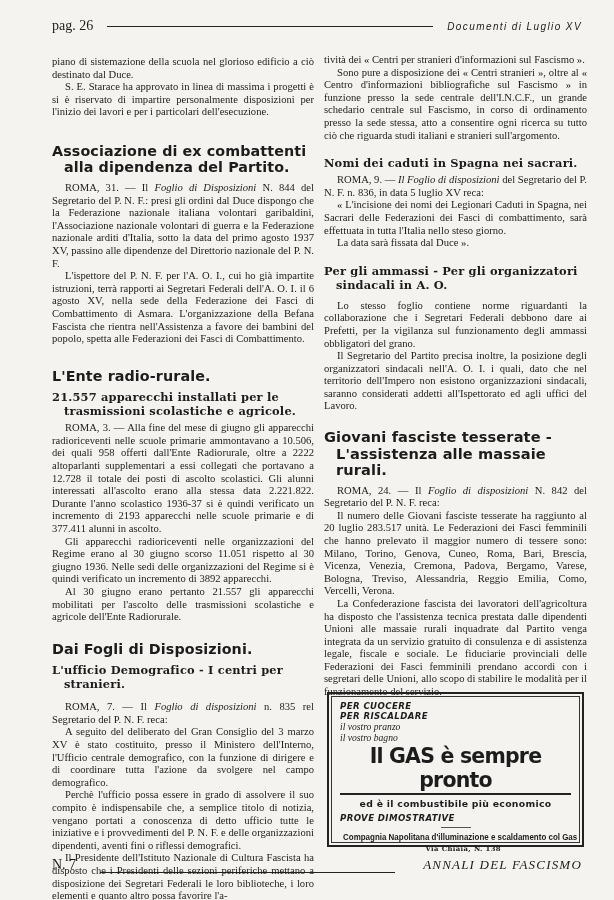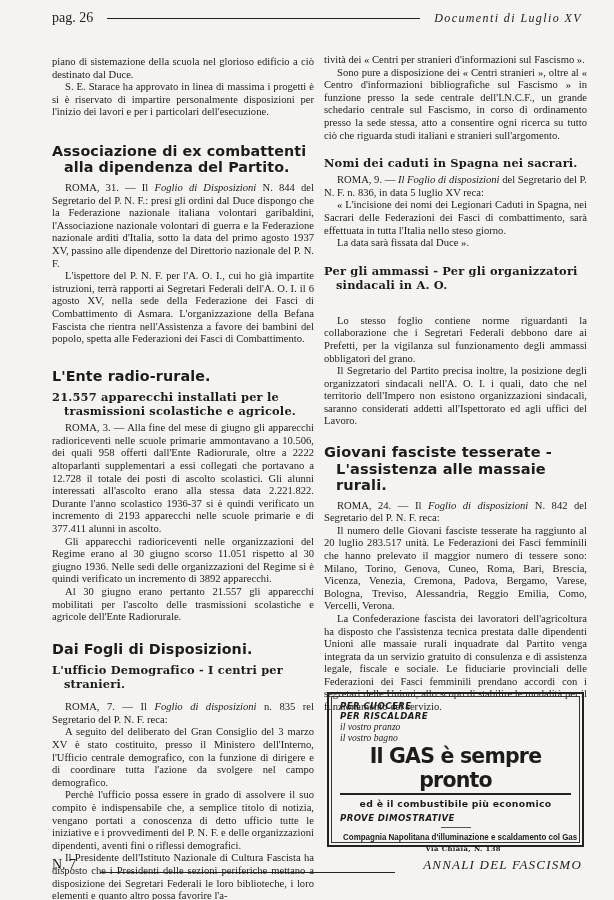--- a/index.html
+++ b/index.html
@@ -1,26 +1,26 @@
 <!DOCTYPE html>
 <html><head>
   <meta charset="utf-8">
   <style>
     html, body { margin: 0; padding: 0; }
     body {
       width: 614px; height: 900px; background: #f4f3ef; position: relative; overflow: hidden;
       font-family: "DejaVu Serif", "Liberation Serif", serif; color: #1c1c1c;
     }
     .page-header {
-      position: absolute; left: 52px; top: 8px; width: 530px; height: 20px;
+      position: absolute; left: 52px; top: 16px; width: 530px; height: 20px;
       display: flex; align-items: center;
     }
     .page-header .pg { font-family: "Liberation Serif", serif; font-size: 14px; }
     .page-header .rule { flex: 1; border-top: 1.3px solid #222; margin: 0 14px; height: 0; }
-    .page-header .ttl { font-family: Liberation Serif, serif; font-style: italic; font-size: 12px; letter-spacing: 1.4px; }
+    .page-header .ttl { font-family: Liberation Sans, sans-serif; font-style: italic; font-size: 10px; letter-spacing: 1.4px; }
 
     .col { position: absolute; top: 56px; font-family: "Liberation Serif", serif; font-size: 10.6px; line-height: 12.6px; text-align: justify; }
     .col-left { left: 52px; width: 262px; }
     .col-right { left: 324px; width: 263px; top: 54px; }
     .col p { margin: 0; text-indent: 13px; hyphens: manual; }
     .col p.noind { text-indent: 0; }
     .col i { font-style: italic; }
 
     .h-sans {
       font-family: "DejaVu Sans", "Liberation Sans", sans-serif; font-weight: bold; font-size: 14.3px;
@@ -88,21 +88,21 @@
 
 <div class="col col-right">
   <p class="noind">tività dei « Centri per stranieri d'informazioni sul Fascismo ».</p>
   <p>Sono pure a disposizione dei « Centri stranieri », oltre al « Centro d'informazioni bibliografiche sul Fascismo » in funzione presso la sede centrale dell'I.N.C.F., un grande schedario centrale sul Fascismo, in corso di ordinamento presso la sede stessa, atto a consentire ogni ricerca su tutto ciò che riguarda studi italiani e stranieri sull'argomento.</p>
 
   <div class="h-serif" style="margin-top:14px">Nomi dei caduti in Spagna nei sacrari.</div>
   <p><span>ROMA, 9. — </span><i>Il Foglio di disposizioni</i><span> del Segretario del P. N. F. n. 836, in data 5 luglio XV reca:</span></p>
   <p>« L'incisione dei nomi dei Legionari Caduti in Spagna, nei Sacrari delle Federazioni dei Fasci di combattimento, sarà effettuata in tutta l'Italia nello steso giorno.</p>
   <p>La data sarà fissata dal Duce ».</p>
 
-  <div class="h-serif" style="margin-top:14px;margin-bottom:23px">Per gli ammassi - Per gli organizzatori sindacali in A. O.</div>
+  <div class="h-serif" style="margin-top:14px;margin-bottom:8px">Per gli ammassi - Per gli organizzatori sindacali in A. O.</div>
   <p>Lo stesso foglio contiene norme riguardanti la collaborazione che i Segretari Federali debbono dare ai Prefetti, per la vigilanza sul funzionamento degli ammassi obbligatori del grano.</p>
   <p>Il Segretario del Partito precisa inoltre, la posizione degli organizzatori sindacali nell'A. O. I. i quali, dato che nel territorio dell'Impero non esistono organizzazioni sindacali, saranno considerati addetti all'Ispettorato ed agli uffici del Lavoro.</p>
 
   <div class="h-sans" style="margin-top:16px;font-size:14.6px">Giovani fasciste tesserate - L'assistenza alle massaie rurali.</div>
   <p><span>ROMA, 24. — Il </span><i>Foglio di disposizioni</i><span> N. 842 del Segretario del P. N. F. reca:</span></p>
   <p>Il numero delle Giovani fasciste tesserate ha raggiunto al 20 luglio 283.517 unità. Le Federazioni dei Fasci femminili che hanno prelevato il maggior numero di tessere sono: Milano, Torino, Genova, Cuneo, Roma, Bari, Brescia, Vicenza, Venezia, Cremona, Padova, Bergamo, Varese, Bologna, Treviso, Alessandria, Reggio Emilia, Como, Vercelli, Verona.</p>
   <p>La Confederazione fascista dei lavoratori dell'agricoltura ha disposto che l'assistenza tecnica prestata dalle dipendenti Unioni alle massaie rurali inquadrate dal Partito venga integrata da un servizio gratuito di consulenza e di assistenza legale, fiscale e sociale. Le fiduciarie provinciali delle Federazioni dei Fasci femminili prendano accordi con i segretari delle Unioni, allo scopo di stabilire le modalità per il funzionamento del servizio.</p>
 </div>
 
 <div class="ad-box">

